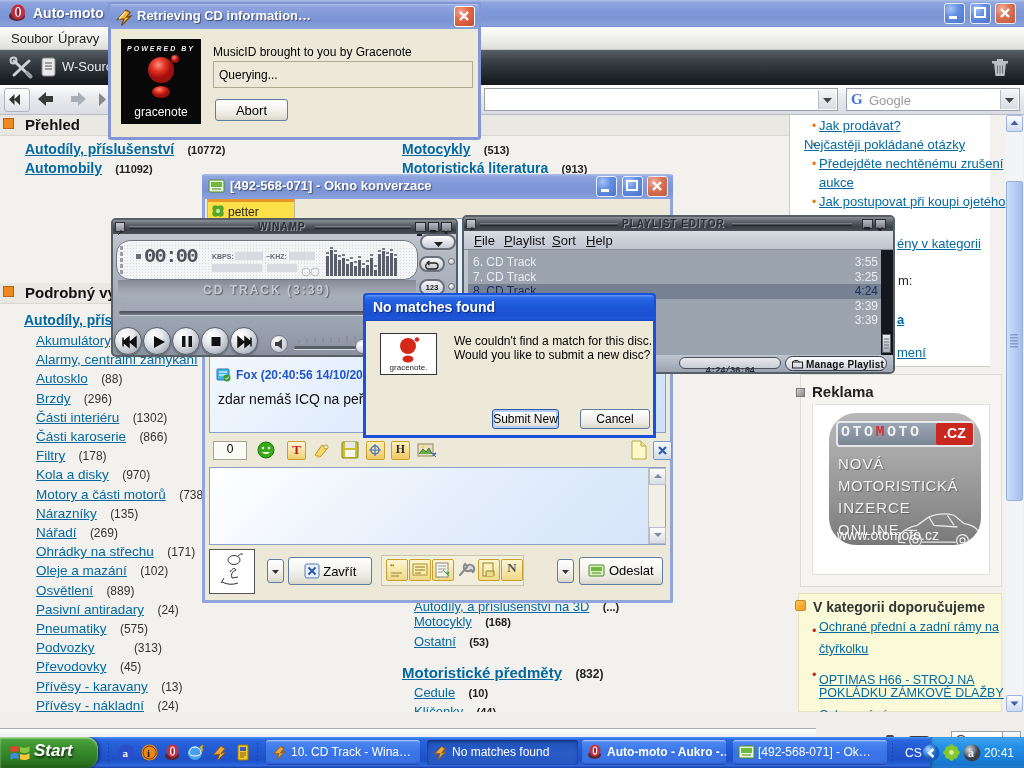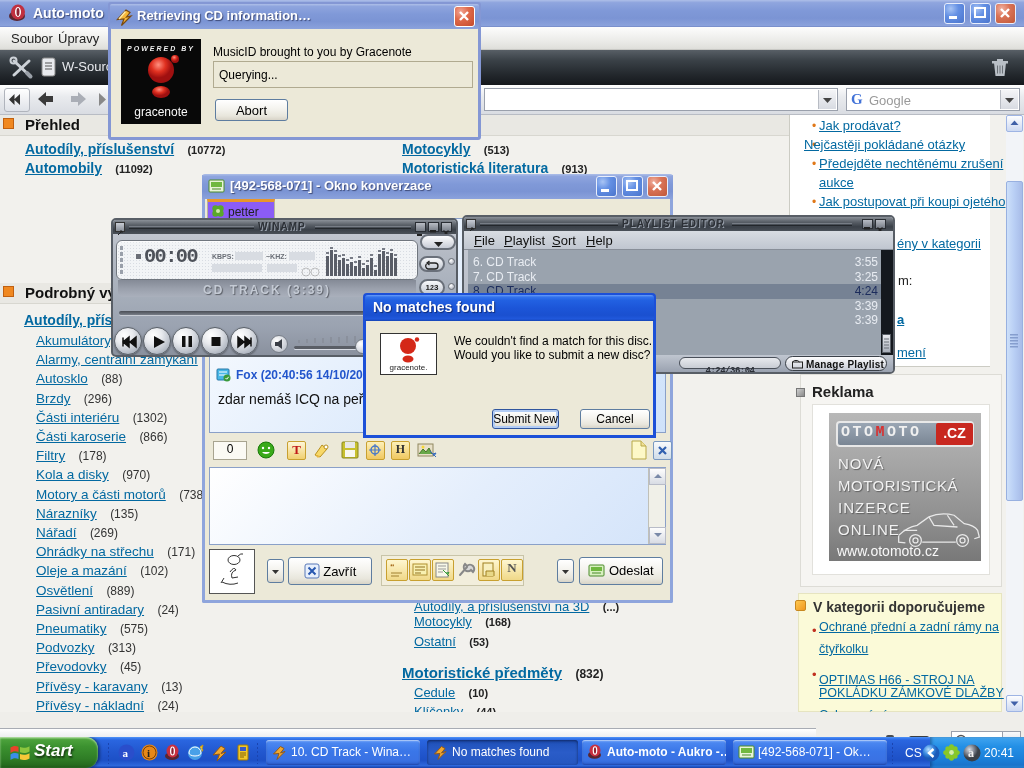--- a/index.html
+++ b/index.html
@@ -135,21 +135,21 @@
       <div class="abs" style="left:0;top:117px;white-space:nowrap;"><span class="lnk" style="font-weight:normal;font-size:13.5px;">Filtry</span>&nbsp;&nbsp; <span style="font-size:12px;color:#333;">(178)</span></div>
       <div class="abs" style="left:0;top:136px;white-space:nowrap;"><span class="lnk" style="font-weight:normal;font-size:13.5px;">Kola a disky</span>&nbsp;&nbsp; <span style="font-size:12px;color:#333;">(970)</span></div>
       <div class="abs" style="left:0;top:156px;white-space:nowrap;"><span class="lnk" style="font-weight:normal;font-size:13.5px;">Motory a části motorů</span>&nbsp;&nbsp; <span style="font-size:12px;color:#333;">(738)</span></div>
       <div class="abs" style="left:0;top:175px;white-space:nowrap;"><span class="lnk" style="font-weight:normal;font-size:13.5px;">Nárazníky</span>&nbsp;&nbsp; <span style="font-size:12px;color:#333;">(135)</span></div>
       <div class="abs" style="left:0;top:194px;white-space:nowrap;"><span class="lnk" style="font-weight:normal;font-size:13.5px;">Nářadí</span>&nbsp;&nbsp; <span style="font-size:12px;color:#333;">(269)</span></div>
       <div class="abs" style="left:0;top:213px;white-space:nowrap;"><span class="lnk" style="font-weight:normal;font-size:13.5px;">Ohrádky na střechu</span>&nbsp;&nbsp; <span style="font-size:12px;color:#333;">(171)</span></div>
       <div class="abs" style="left:0;top:232px;white-space:nowrap;"><span class="lnk" style="font-weight:normal;font-size:13.5px;">Oleje a mazání</span>&nbsp;&nbsp; <span style="font-size:12px;color:#333;">(102)</span></div>
       <div class="abs" style="left:0;top:252px;white-space:nowrap;"><span class="lnk" style="font-weight:normal;font-size:13.5px;">Osvětlení</span>&nbsp;&nbsp; <span style="font-size:12px;color:#333;">(889)</span></div>
       <div class="abs" style="left:0;top:271px;white-space:nowrap;"><span class="lnk" style="font-weight:normal;font-size:13.5px;">Pasivní antiradary</span>&nbsp;&nbsp; <span style="font-size:12px;color:#333;">(24)</span></div>
       <div class="abs" style="left:0;top:290px;white-space:nowrap;"><span class="lnk" style="font-weight:normal;font-size:13.5px;">Pneumatiky</span>&nbsp;&nbsp; <span style="font-size:12px;color:#333;">(575)</span></div>
-      <div class="abs" style="left:0;top:309px;white-space:nowrap;"><span class="lnk" style="font-weight:normal;font-size:13.5px;">Podvozky</span>&nbsp;&nbsp; <span style="font-size:12px;color:#333;">(313)</span></div>
+      <div class="abs" style="left:0;top:309px;white-space:nowrap;"><span class="lnk" style="font-weight:normal;font-size:13.5px;">Podvozky</span>&nbsp;&nbsp; <span style="font-size:12px;color:#333;margin-left:26px;">(313)</span></div>
       <div class="abs" style="left:0;top:328px;white-space:nowrap;"><span class="lnk" style="font-weight:normal;font-size:13.5px;">Převodovky</span>&nbsp;&nbsp; <span style="font-size:12px;color:#333;">(45)</span></div>
       <div class="abs" style="left:0;top:348px;white-space:nowrap;"><span class="lnk" style="font-weight:normal;font-size:13.5px;">Přívěsy - karavany</span>&nbsp;&nbsp; <span style="font-size:12px;color:#333;">(13)</span></div>
       <div class="abs" style="left:0;top:367px;white-space:nowrap;"><span class="lnk" style="font-weight:normal;font-size:13.5px;">Přívěsy - nákladní</span>&nbsp;&nbsp; <span style="font-size:12px;color:#333;">(24)</span></div>
 
     </div>
 
     <div class="abs" style="left:414px;top:482px;"><span class="lnk" style="font-weight:normal;">Autodíly, a příslušenství na 3D</span>&nbsp;&nbsp; <span class="cnt">(...)</span></div>
     <div class="abs" style="left:414px;top:497px;"><span class="lnk" style="font-weight:normal;">Motocykly</span>&nbsp;&nbsp; <span class="cnt">(168)</span></div>
     <div class="abs" style="left:414px;top:517px;"><span class="lnk" style="font-weight:normal;">Ostatní</span>&nbsp;&nbsp; <span class="cnt">(53)</span></div>
     <div class="abs" style="left:402px;top:549px;"><span class="lnk" style="font-size:15px;">Motoristické předměty</span>&nbsp;&nbsp; <span class="cnt" style="font-size:12px;">(832)</span></div>
@@ -173,21 +173,21 @@
     <div class="abs lnk" style="left:897px;top:121px;font-weight:normal;">ény v kategorii</div>
     <div class="abs" style="left:898px;top:158px;font-size:13px;color:#222;">m:</div>
     <div class="abs lnk" style="left:897px;top:197px;">a</div>
     <div class="abs lnk" style="left:897px;top:230px;font-weight:normal;">mení</div>
 
     <div class="abs" style="left:800px;top:259px;width:202px;height:213px;background:#f6f5f2;border:1px solid #dddcd6;"></div>
     <div class="abs" style="left:796px;top:273px;width:9px;height:9px;background:linear-gradient(135deg,#cfcfcf,#8a8a8a);border:1px solid #777;"></div>
     <div class="abs" style="left:812px;top:268px;font-weight:bold;font-size:15px;color:#222;">Reklama</div>
     <div class="abs" style="left:812px;top:289px;width:178px;height:171px;background:#fff;border:1px solid #e2e1dc;"></div>
 
-    <div class="abs" id="ad" style="left:829px;top:298px;width:152px;height:148px;background:linear-gradient(180deg,#b8b8b8 0%,#a8a8a8 30%,#909090 70%,#787878 100%);overflow:hidden;">
+    <div class="abs" id="ad" style="left:829px;top:298px;width:152px;height:132px;background:linear-gradient(180deg,#b8b8b8 0%,#a8a8a8 30%,#909090 70%,#787878 100%);overflow:hidden;border-radius:27px;">
       <div class="abs" style="left:7px;top:8px;width:138px;height:26px;background:linear-gradient(#9aa6b4,#7a8694);border:2px solid #e8e8e8;border-radius:4px;"></div>
       <div class="abs" style="left:12px;top:11px;font-weight:bold;font-size:15px;color:#f0f0f0;letter-spacing:2.5px;font-family:'Liberation Mono',monospace;">OTO<span style="color:#d83030;">M</span>OTO</div>
       <div class="abs" style="left:107px;top:10px;width:37px;height:22px;background:#c82820;border-radius:2px;color:#fff;font-weight:bold;font-size:14px;text-align:center;padding-top:2px;">.CZ</div>
       <div class="abs" style="left:9px;top:42px;color:#f2f2f2;font-size:15px;letter-spacing:1px;text-shadow:1px 1px 1px #606060;">NOVÁ</div>
       <div class="abs" style="left:9px;top:64px;color:#f2f2f2;font-size:15px;letter-spacing:0.5px;text-shadow:1px 1px 1px #606060;">MOTORISTICKÁ</div>
       <div class="abs" style="left:9px;top:86px;color:#f2f2f2;font-size:15px;letter-spacing:1px;text-shadow:1px 1px 1px #606060;">INZERCE</div>
       <div class="abs" style="left:9px;top:108px;color:#f2f2f2;font-size:15px;letter-spacing:1px;text-shadow:1px 1px 1px #606060;text-align:center;">ONLINE</div>
       <svg class="abs" style="left:68px;top:86px;" width="84" height="56" viewBox="0 0 100 48">
         <g stroke="#e8e8e8" stroke-width="1.5" fill="none">
         <path d="M2 34 q10 -10 22 -12 l14 -10 q14 -6 30 -2 l12 10 q12 2 16 8 l2 8 l-6 2"></path>
@@ -279,21 +279,21 @@
       <span class="capbtn max"><svg width="19" height="19">
             <rect x="4" y="4" width="10" height="9" fill="none" stroke="#fff" stroke-width="2"></rect>
           </svg></span>
       <span class="capbtn close"><svg width="19" height="19">
             <path d="M5 5 L13 13 M13 5 L5 13" stroke="#fff" stroke-width="2.4"></path>
           </svg></span>
     </div>
   </div>
 
   <div class="abs" style="left:0;top:24px;width:465px;height:19px;">
-    <div class="abs" style="left:2px;top:0;width:68px;height:19px;background:#8b5cf6;border:1px solid #b8b49c;border-top:3px solid #e8962a;border-bottom:none;padding-left:44px;">
+    <div class="abs" style="left:2px;top:0;width:88px;height:19px;background:#fde047;border:1px solid #b8b49c;border-top:3px solid #e8962a;border-bottom:none;padding-left:44px;">
       <svg class="abs" style="left:3px;top:2px;" width="14" height="14">
           <circle cx="4.5" cy="4.5" r="3.2" fill="#5aA82a"></circle>
           <circle cx="9.5" cy="4.5" r="3.2" fill="#5aA82a"></circle>
           <circle cx="4.5" cy="9.5" r="3.2" fill="#5aA82a"></circle>
           <circle cx="9.5" cy="9.5" r="3.2" fill="#5aA82a"></circle>
           <circle cx="7" cy="7" r="2" fill="#cfe8a8"></circle>
         </svg>
       <span class="abs" style="left:20px;top:3px;font-size:12px;color:#222;">petter</span>
     </div>
   </div>
@@ -424,21 +424,21 @@
           <rect x="1" y="5" width="5" height="2" fill="#222"></rect>
         </svg></div>
     <div class="abs" style="left:315px;top:2px;width:11px;height:10px;background:linear-gradient(#b8bcc4,#787e88);border:1px solid #2a2e34;"><svg width="9" height="8">
           <rect x="1" y="1" width="6" height="2.5" fill="#222"></rect>
         </svg></div>
     <div class="abs" style="left:328px;top:2px;width:11px;height:10px;background:linear-gradient(#b8bcc4,#787e88);border:1px solid #2a2e34;"><svg width="9" height="8">
           <path d="M1.5 1.5 l5 5 M6.5 1.5 l-5 5" stroke="#222" stroke-width="1.2"></path>
         </svg></div>
   </div>
 
-  <div class="abs" style="left:3px;top:20px;width:302px;height:40px;background:#f2f4f6;border:1px solid #70767e;border-radius:6px;box-shadow:inset 0 1px 2px #fff;background-image:radial-gradient(#d8dce2 16%, transparent 17%);background-size:3px 3px;">
+  <div class="abs" style="left:3px;top:20px;width:302px;height:40px;background:#f2f4f6;border:1px solid #70767e;border-radius:14px;box-shadow:inset 0 1px 2px #fff;background-image:radial-gradient(#d8dce2 16%, transparent 17%);background-size:3px 3px;">
     <svg class="abs" style="left:2px;top:4px;" width="6" height="32">
         <g fill="#9aa0aa">
           <rect x="1" y="1" width="3" height="4"></rect>
           <rect x="1" y="7" width="3" height="4"></rect>
           <rect x="1" y="13" width="3" height="4"></rect>
           <rect x="1" y="19" width="3" height="4"></rect>
           <rect x="1" y="25" width="3" height="4"></rect>
         </g>
       </svg>
     <div class="abs" style="left:19px;top:13px;width:5px;height:5px;background:#6a6e76;"></div>

